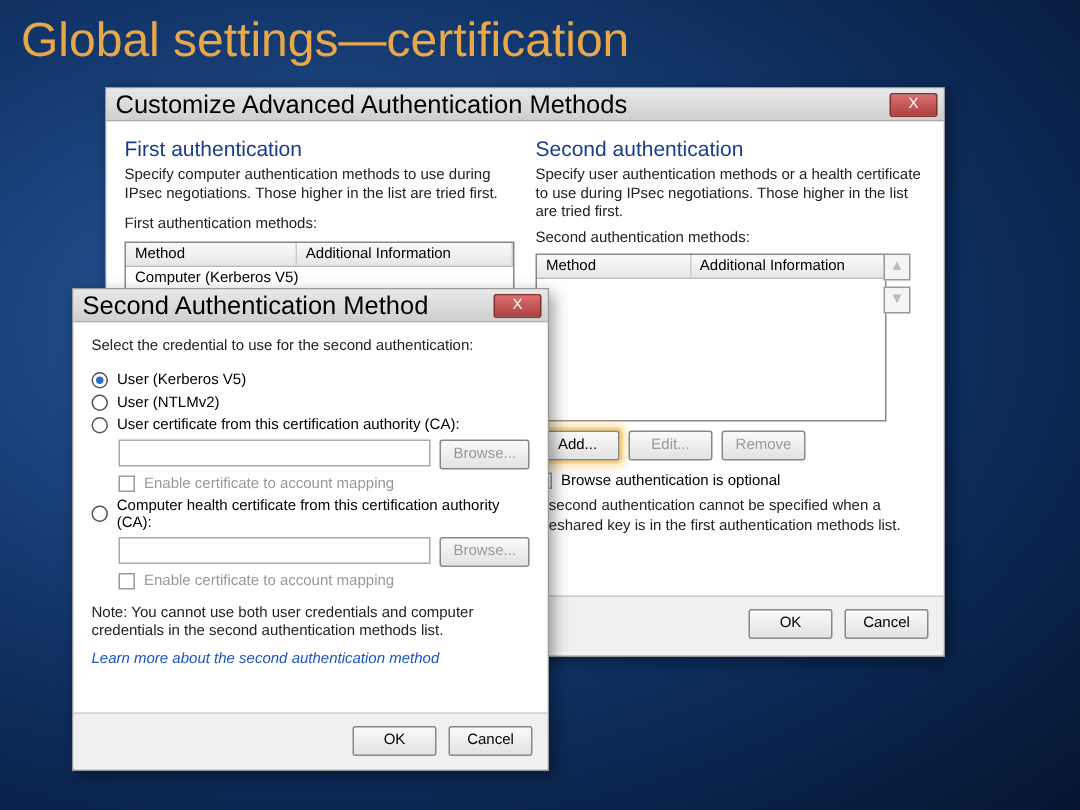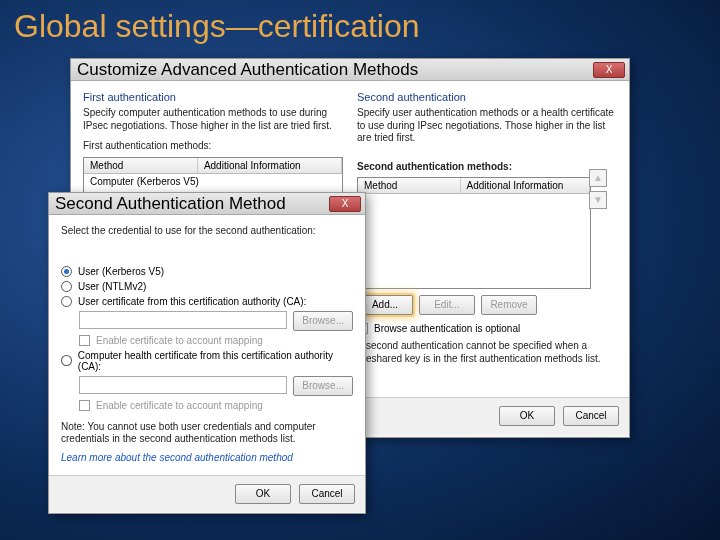--- a/index.html
+++ b/index.html
@@ -3,21 +3,21 @@
 <meta charset="utf-8">
 <style>
 * { box-sizing: border-box; margin: 0; padding: 0; font-family: "Segoe UI", Tahoma, sans-serif; }
 body { width: 720px; height: 540px; background: radial-gradient(ellipse at 30% 40%, #2a5aa0 0%, #0d2d5c 60%, #051530 100%); overflow: hidden; position: relative; }
 .slide-title { position: absolute; top: 8px; left: 14px; color: #e8a84a; font-size: 32px; font-weight: 400; }
 .dialog { position: absolute; background: #f5f5f5; border: 1px solid #999; box-shadow: 3px 3px 10px rgba(0,0,0,0.4); font-size: 10px; color: #000; }
 .titlebar { height: 22px; background: linear-gradient(#e8e8e8, #cfcfcf); display: flex; align-items: center; padding: 0 4px; border-bottom: 1px solid #aaa; }
 .titlebar .t-text { flex: 1; font-size: 17px; padding-left: 2px; }
 .titlebar .close { width: 32px; height: 16px; background: linear-gradient(#d97070, #b04040); border: 1px solid #803030; border-radius: 2px; color: #fff; text-align: center; line-height: 14px; font-size: 10px; }
 .dialog-body { padding: 10px 12px; background: #fff; }
-.section-h { color: #1a3d8a; font-size: 11px; margin-bottom: 4px; }
+.section-h { color: #1a3d8a; font-size: 14px; margin-bottom: 4px; }
 .small { font-size: 10px; color: #222; line-height: 1.25; }
 .listbox { border: 1px solid #888; background: #fff; margin-top: 4px; }
 .listbox .hdr { display: flex; background: linear-gradient(#fafafa,#e6e6e6); border-bottom: 1px solid #bbb; }
 .listbox .hdr span { padding: 2px 6px; border-right: 1px solid #ccc; font-size: 10px; }
 .listbox .row { padding: 2px 6px; font-size: 10px; }
 .btn { display: inline-block; min-width: 56px; height: 20px; background: linear-gradient(#fafafa,#e2e2e2); border: 1px solid #888; border-radius: 2px; font-size: 10px; text-align: center; line-height: 18px; padding: 0 8px; }
 .btn.disabled { color: #999; }
 .btn.highlight { box-shadow: 0 0 0 2px #f7cf7a, 0 0 6px 4px rgba(247,207,122,0.6); }
 .side-btns { display: flex; flex-direction: column; gap: 4px; position: absolute; right: 10px; top: 132px; }
 .side-btn { width: 18px; height: 18px; border: 1px solid #999; background: #f4f4f4; text-align: center; line-height: 16px; font-size: 10px; }
@@ -56,21 +56,21 @@
           <div class="hdr">
             <span style="flex:1">Method</span>
             <span style="flex:1.3">Additional Information</span>
           </div>
           <div class="row">Computer (Kerberos V5)</div>
         </div>
       </div>
       <div class="col" style="position:relative;">
         <div class="section-h">Second authentication</div>
         <div class="small">Specify user authentication methods or a health certificate to use during IPsec negotiations. Those higher in the list are tried first.</div>
-        <div class="small" style="margin-top:16px;font-weight:bold;">Second authentication methods:</div>
+        <div class="small" style="margin-top:4px;">Second authentication methods:</div>
         <div class="listbox" style="height:112px; margin-right:26px;">
           <div class="hdr">
             <span style="flex:1">Method</span>
             <span style="flex:1.3">Additional Information</span>
           </div>
         </div>
         <div class="side-btns" style="top:78px;">
           <div class="side-btn disabled">▲</div>
           <div class="side-btn disabled">▼</div>
         </div>
@@ -93,21 +93,21 @@
   </div>
 </div>
 
 <div id="dlg2" class="dialog">
   <div class="titlebar">
     <span class="t-text">Second Authentication Method</span>
     <div class="close">X</div>
   </div>
   <div class="dialog-body" style="height:260px;">
     <div class="small">Select the credential to use for the second authentication:</div>
-    <div class="radio-row" style="margin-top:28px;">
+    <div class="radio-row" style="margin-top:10px;">
       <span class="radio sel"></span>
       <span>User (Kerberos V5)</span>
     </div>
     <div class="radio-row">
       <span class="radio"></span>
       <span>User (NTLMv2)</span>
     </div>
     <div class="radio-row">
       <span class="radio"></span>
       <span>User certificate from this certification authority (CA):</span>

